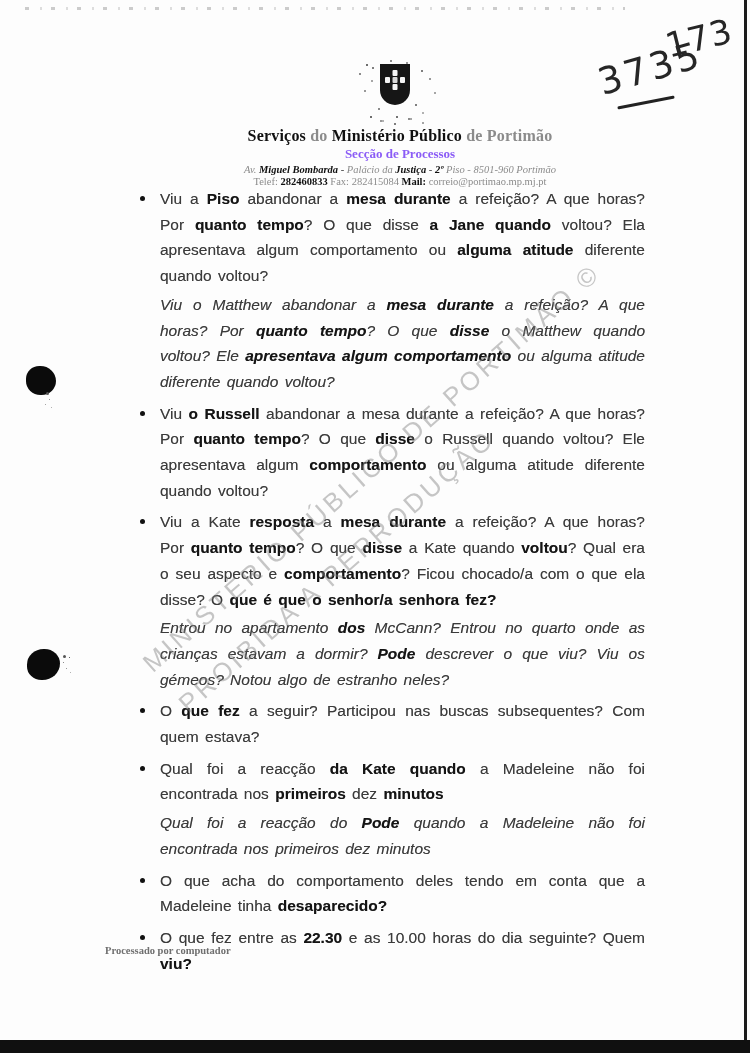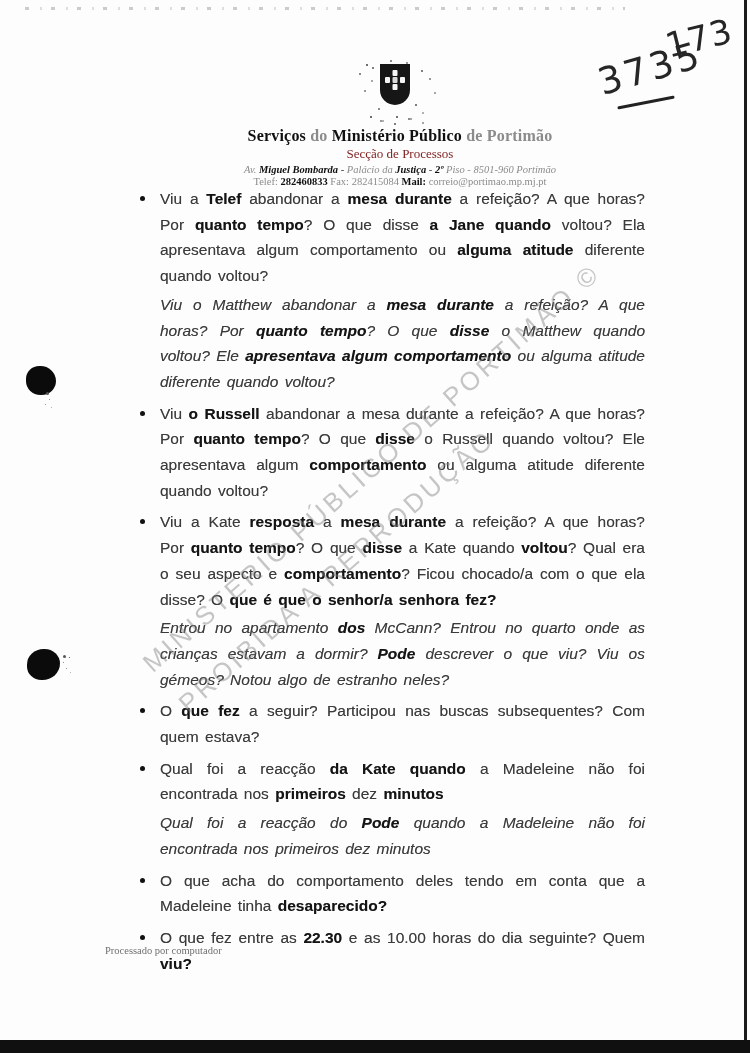--- a/index.html
+++ b/index.html
@@ -21,21 +21,21 @@
   .speck{position:absolute;width:2px;height:2px;border-radius:50%;background:#3c3c3c;
     box-shadow:6px 3px 0 #555,-7px 9px 0 #666,55px 6px 0 #555,63px 14px 0 #777,
       49px 40px 0 #555,12px 44px 0 #666,30px 52px 0 #444,44px 54px 0 #888,
       -2px 26px 0 #777,68px 28px 0 #888,24px -4px 0 #666,40px -2px 0 #777,
       16px 56px 0 #999,56px 48px 0 #999,5px 16px 0 #888;}
   .speck.s2{left:18px;top:60px;box-shadow:10px 4px 0 #777,24px 7px 0 #555,38px 2px 0 #666,52px 6px 0 #888;}
   
   .header{position:absolute;left:50px;top:127px;width:700px;text-align:center;
     font-family:"Liberation Serif",serif;}
   .org{font-size:16px;font-weight:bold;color:#171717;letter-spacing:.2px;}
-  .section{font-size:13px;font-weight:normal;color:#7f1d1d;margin-top:1px;}
+  .section{font-size:13px;font-weight:bold;color:#8b5cf6;margin-top:1px;}
   .addr{font-size:10.5px;margin-top:2px;color:#3a3a3a;font-style:italic;}
   .contact{font-size:10.5px;margin-top:1px;color:#3a3a3a;}
   .faint{color:#8b8b8b;}
   b{color:#101010;text-align:right;}
   
   .hand{position:absolute;color:#262626;font-family:"DejaVu Sans",sans-serif;font-weight:400;}
   .hand-top{left:665px;top:18px;font-size:34px;transform:rotate(-14deg);letter-spacing:1px;}
   .hand-bottom{left:597px;top:47px;font-size:37px;transform:rotate(-16deg);letter-spacing:3px;}
   .hand-line{position:absolute;left:617px;top:101px;width:58px;height:3px;background:#222;
     transform:rotate(-11deg);border-radius:2px;}
@@ -57,21 +57,21 @@
   
   .watermark{
     position:absolute;left:146px;top:640px;width:640px;pointer-events:none;
     transform:rotate(-41.5deg);transform-origin:0 26px;
     font-size:26px;letter-spacing:3.5px;line-height:54px;white-space:nowrap;
     color:rgba(128,128,128,.45);font-family:"Liberation Sans",sans-serif;
   }
   
   .footer{position:absolute;left:105px;top:938px;font-family:"Liberation Serif",serif;}
   .footer-note{font-size:11px;font-weight:bold;color:#222;}
-  .footer-processed{font-size:10.5px;color:#6f6f6f;margin-top:7px;font-weight:normal;}
+  .footer-processed{font-size:10.5px;color:#6f6f6f;margin-top:7px;font-weight:bold;}
 </style>
 </head>
 <body>
 
 <div class="page">
 
   <div class="top-noise"></div>
   <div class="edge-right"></div>
   <div class="edge-bottom"></div>
 
@@ -102,21 +102,21 @@
   </div>
 
   <div class="blob blob1"></div>
   <span class="blob-speck bs1"></span>
   <div class="blob blob2"></div>
   <span class="blob-speck bs2"></span>
 
   <div class="questions">
       <div class="q-item">
         <span class="dot"></span>
-        <div>Viu a <b>Telef</b> abandonar a <b>mesa durante</b> a refeição? A que horas? Por <b>quanto tempo</b>? O que disse <b>a Jane quando</b> voltou? Ela apresentava algum comportamento ou <b>alguma atitude</b> diferente quando voltou?</div>
+        <div>Viu a <b>Piso</b> abandonar a <b>mesa durante</b> a refeição? A que horas? Por <b>quanto tempo</b>? O que disse <b>a Jane quando</b> voltou? Ela apresentava algum comportamento ou <b>alguma atitude</b> diferente quando voltou?</div>
       </div>
       <div class="q-item cont">
         <div>Viu o Matthew abandonar a <b>mesa durante</b> a refeição? A que horas? Por <b>quanto tempo</b>? O que <b>disse</b> o Matthew quando voltou? Ele <b>apresentava algum comportamento</b> ou alguma atitude diferente quando voltou?</div>
       </div>
       <div class="q-item">
         <span class="dot"></span>
         <div>Viu <b>o Russell</b> abandonar a mesa durante a refeição? A que horas? Por <b>quanto tempo</b>? O que <b>disse</b> o Russell quando voltou? Ele apresentava algum <b>comportamento</b> ou alguma atitude diferente quando voltou?</div>
       </div>
       <div class="q-item">
         <span class="dot"></span>

